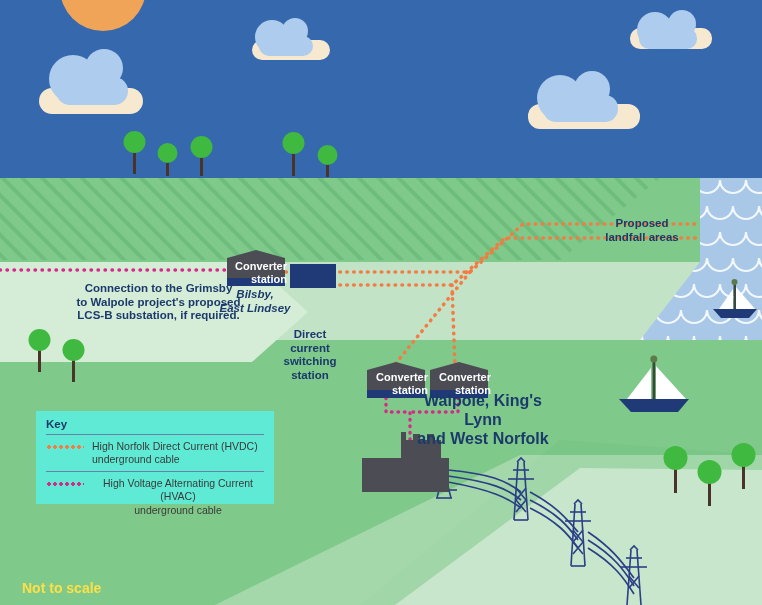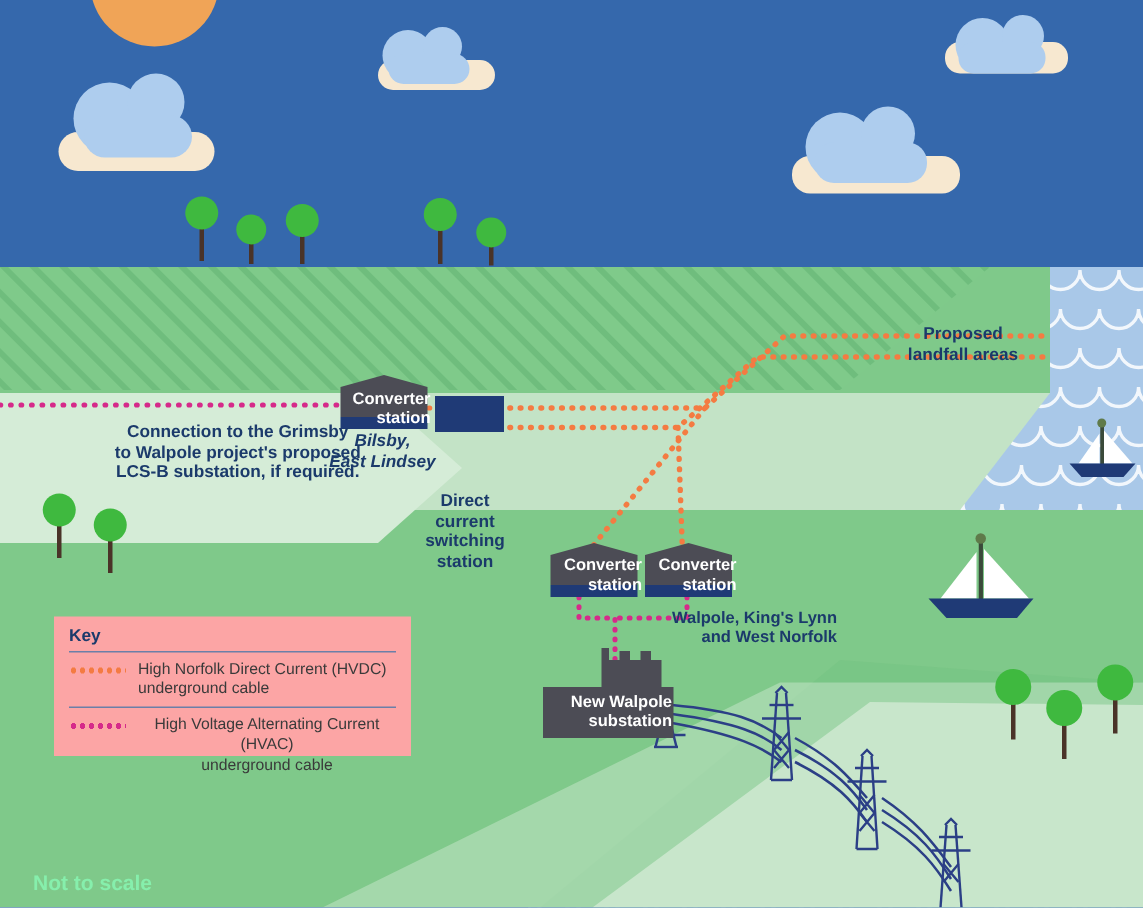--- a/index.html
+++ b/index.html
@@ -33,28 +33,28 @@
   #lbl-bilsby{
     left:214px; top:288px; width:82px; font-size:11.5px;font-style:italic;
   }
   #lbl-dcss{
     left:282px; top:288px; width:56px; font-size:11.5px;margin-top:40px;
   }
   #lbl-landfall{
     left:596px; top:217px; width:92px; font-size:11.5px;
   }
   #lbl-walpole-area{
-    left:408px; top:406px; width:150px; font-size:11px; text-align:right;
+    left:408px; top:392px; width:150px; font-size:16px; text-align:center;
   }
   #lbl-network{
     left:400px; top:503px; width:135px; font-size:11.5px;
   }
   #lbl-notscale{
     left:22px; top:580px; width:200px;
-    font-size:14px; color:#86efac; text-align:left;
+    font-size:14px; color:#fde047; text-align:left;
   }
 
   
   .boxcap{
     position:absolute;
     color:#ffffff;
     font-weight:bold;
     font-size:11px;
     line-height:1.18;
     text-align:right;
@@ -64,21 +64,21 @@
   #cap-conv-bilsby{left:225px; top:260px; width:62px;}
   #cap-conv-w1{left:366px; top:371px; width:62px;}
   #cap-conv-w2{left:429px; top:371px; width:62px;}
   #cap-substation{left:364px; top:462px; width:84px;}
 
   
   #key-panel{
     position:absolute;
     left:36px; top:411px;
     width:238px; height:93px;
-    background:#fca5a5;
+    background:#5eead4;
     padding:0;
   }
   #key-inner{padding:7px 10px 6px 10px;}
   #key-title{
     color:#1b3a6b;
     font-weight:bold;
     font-size:11.5px;
     padding-bottom:4px;
     border-bottom:1.5px solid #6b7fa8;
   }
@@ -379,22 +379,20 @@
 
 
   <div class="lbl" id="lbl-notscale">Not to scale</div>
 
   <div class="boxcap" id="cap-conv-bilsby">Converter
 station</div>
   <div class="boxcap" id="cap-conv-w1">Converter
 station</div>
   <div class="boxcap" id="cap-conv-w2">Converter
 station</div>
-  <div class="boxcap" id="cap-substation">New Walpole
-substation</div>
 
   <div id="key-panel">
     <div id="key-inner">
       <div id="key-title">Key</div>
 
       <div class="key-row">
         <span class="key-swatch sw-hvdc"></span>
         <span class="key-text">High Norfolk Direct Current (HVDC)
 underground cable</span>
       </div>

